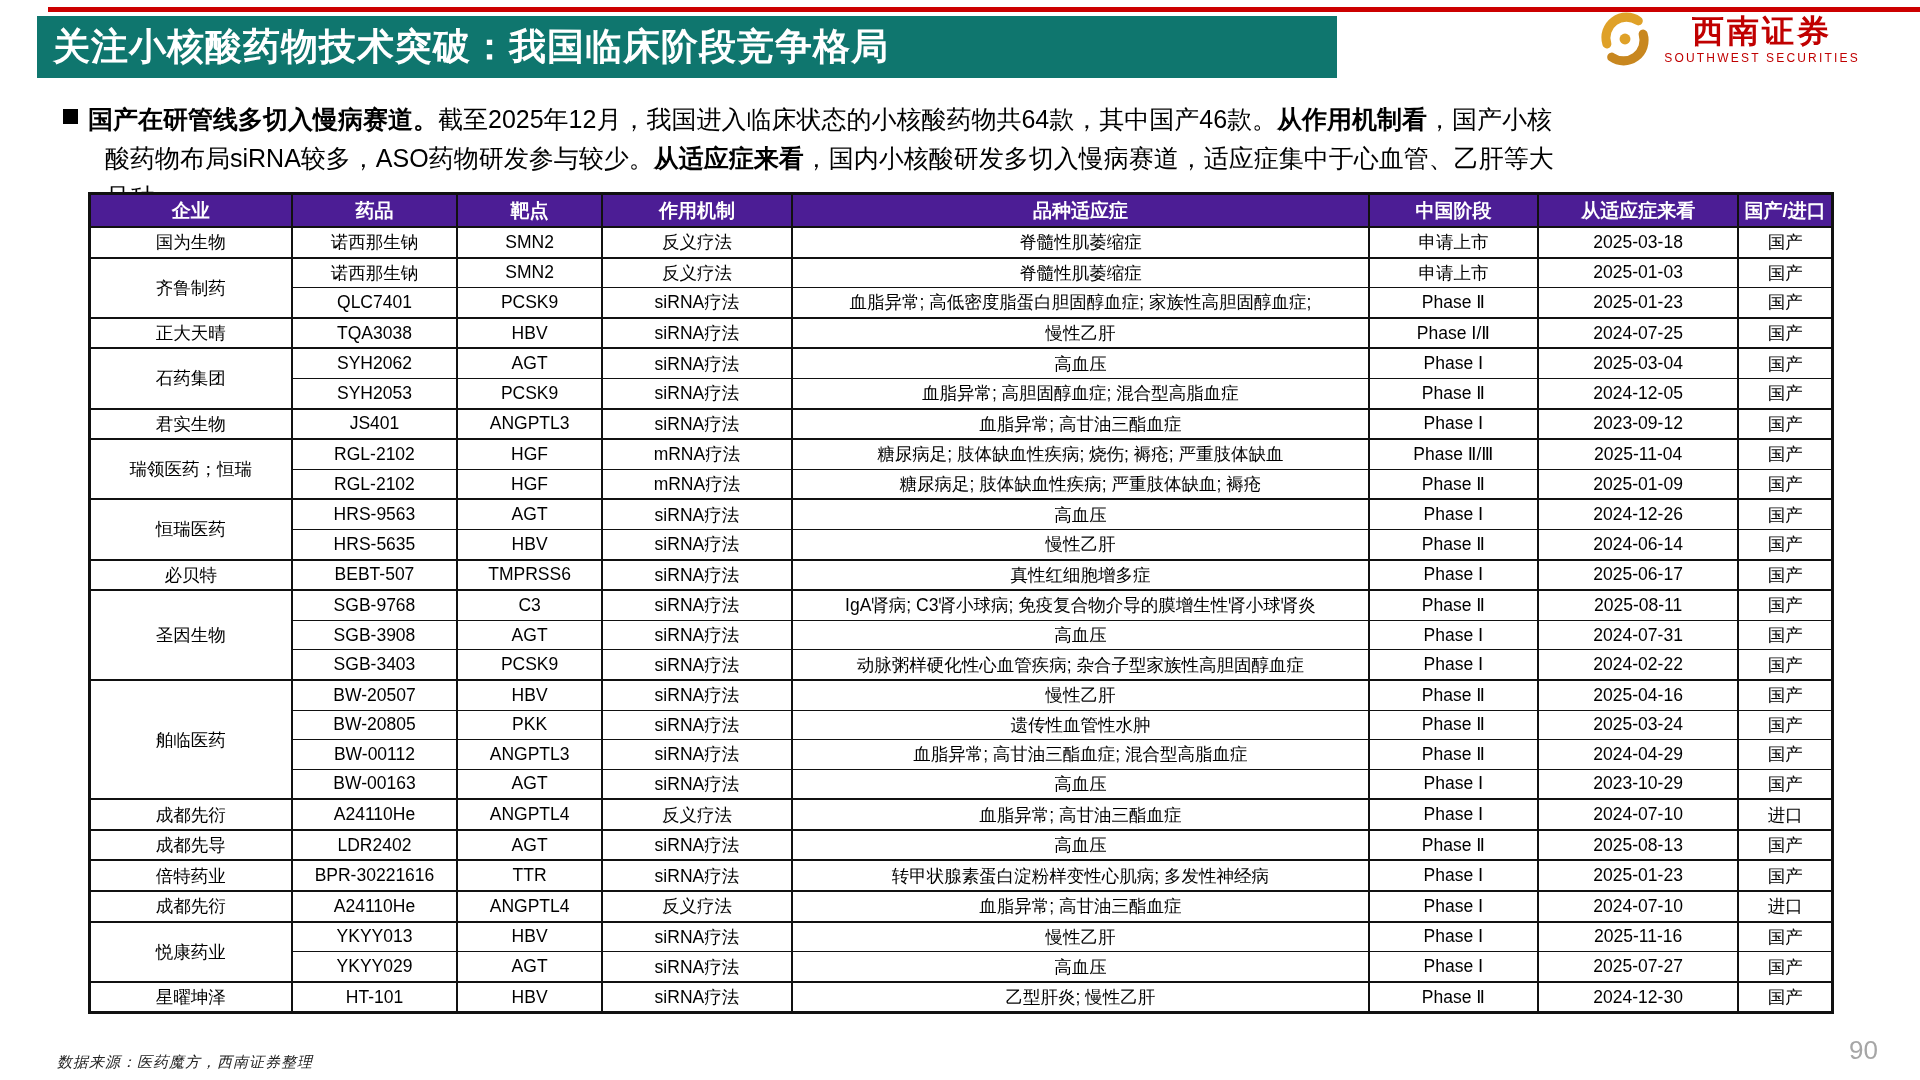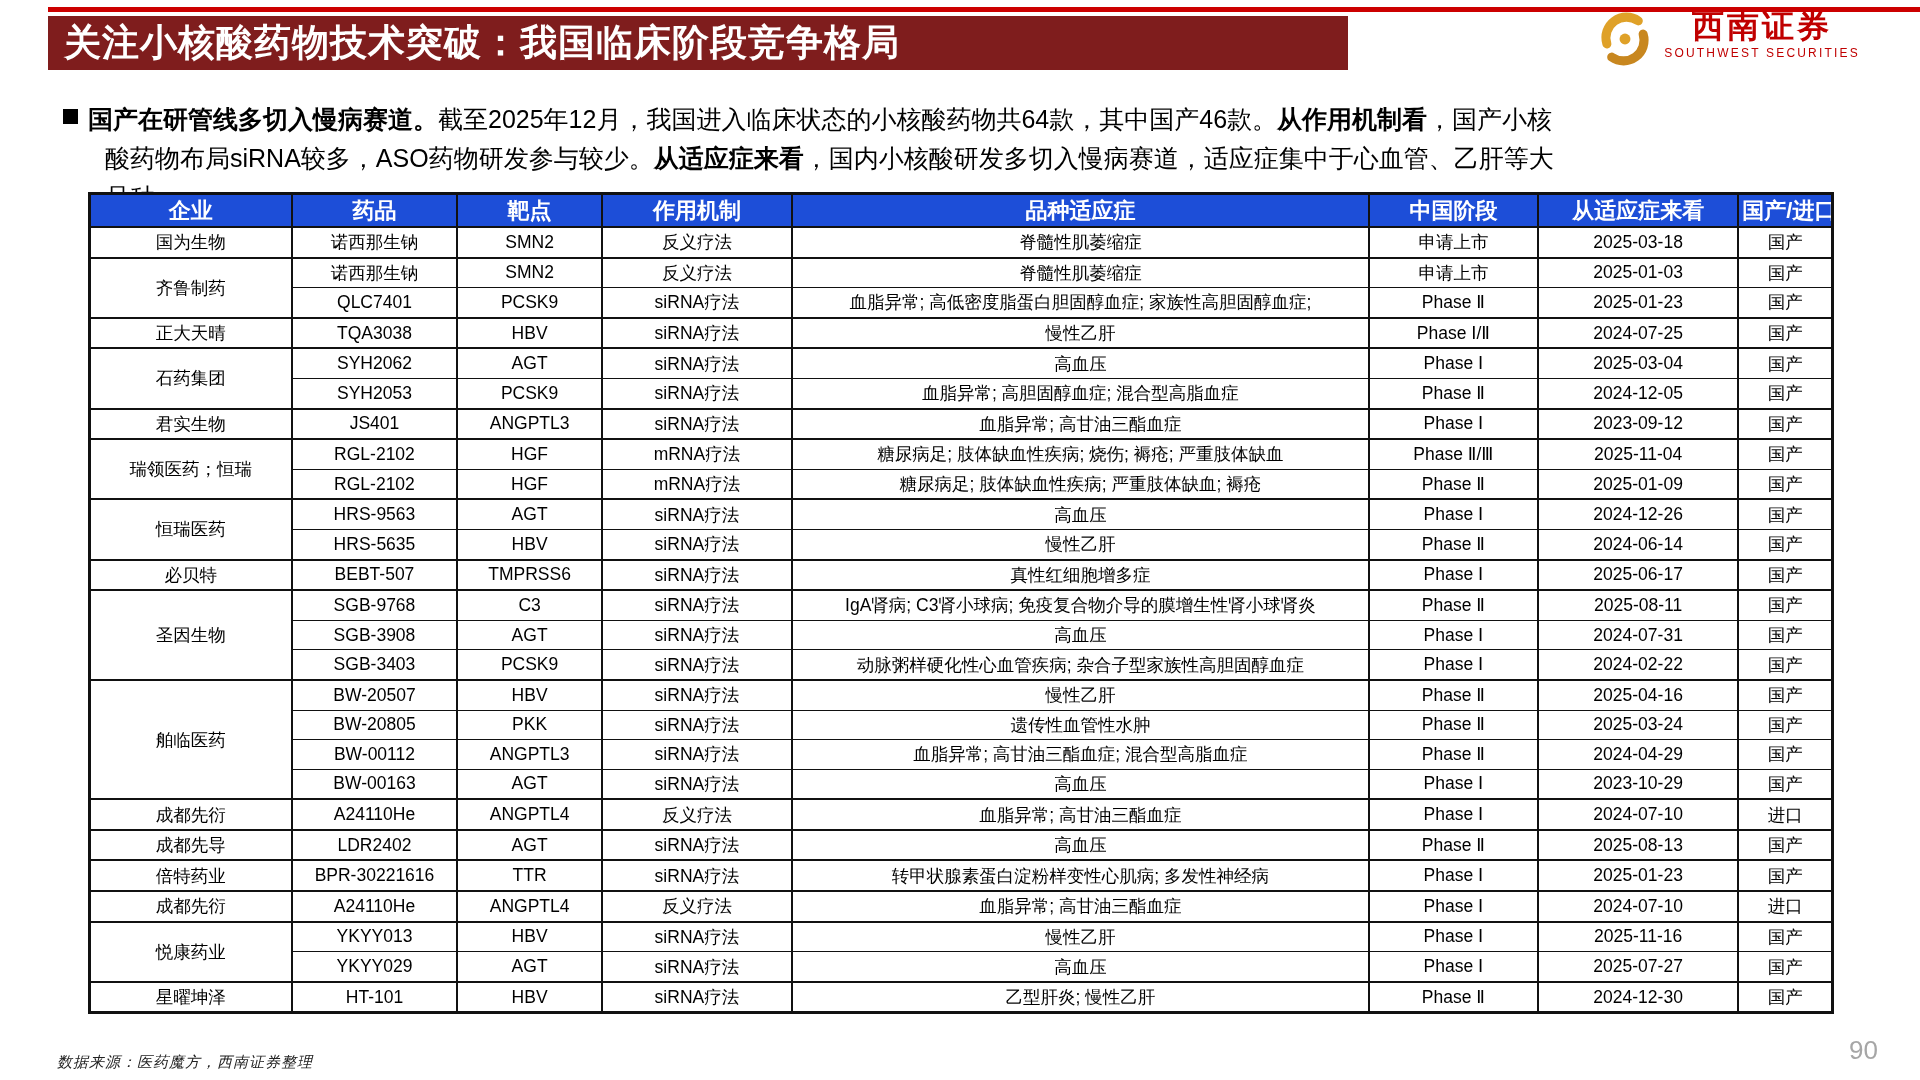--- a/index.html
+++ b/index.html
@@ -4,29 +4,29 @@
 <style>
   html,body{margin:0;padding:0;}
   body{
     width:1920px;height:1080px;position:relative;background:#ffffff;overflow:hidden;
     font-family:"Liberation Sans","DejaVu Sans",sans-serif;color:#000;
   }
   
   .top-rule{position:absolute;left:48px;right:0;top:7px;height:5px;background:#cc0000;}
   
   .title-bar{
-    position:absolute;left:48px;top:16px;width:1300px;height:54px;
-    background:#7f1d1d;display:flex;align-items:center;
+    position:absolute;left:37px;top:16px;width:1300px;height:62px;
+    background:#0f766e;display:flex;align-items:center;
   }
   .title-bar h1{
     margin:0;padding:0 0 0 16px;color:#ffffff;font-size:37px;font-weight:bold;
     letter-spacing:1px;white-space:nowrap;
   }
   
-  .logo{position:absolute;right:60px;top:10px;display:flex;gap:10px;}
+  .logo{position:absolute;right:60px;top:10px;display:flex;align-items:center;gap:10px;}
   .logo .mark{width:58px;height:58px;}
   .logo .words{display:flex;flex-direction:column;align-items:center;line-height:1;}
   .logo .cn{
     font-family:"Liberation Serif","DejaVu Serif",serif;
     color:#c00000;font-size:32px;font-weight:bold;letter-spacing:3px;white-space:nowrap;
   }
   .logo .en{color:#c00000;font-size:12px;letter-spacing:2.2px;margin-top:5px;white-space:nowrap;}
   
   .summary{
     position:absolute;left:63px;top:100px;width:1462px;
@@ -40,21 +40,21 @@
   .tbl-wrap{position:absolute;left:88px;top:192px;width:1746px;}
   table{
     width:100%;border-collapse:collapse;table-layout:fixed;
     border:3px solid #111;
   }
   th,td{
     border-left:2px solid #111;border-right:2px solid #111;border-top:2px solid #111;
     text-align:center;vertical-align:middle;padding:0 3px;overflow:hidden;white-space:nowrap;
   }
   th{
-    background:#1d4ed8;color:#ffffff;font-size:22px;font-weight:bold;height:31px;
+    background:#4c1d95;color:#ffffff;font-size:19px;font-weight:bold;height:31px;
   }
   td{font-size:17.5px;height:28.6px;}
   tr.inner td{border-top:1px solid #111;}
   col.c-company{width:11.6%;}
   col.c-drug{width:9.5%;}
   col.c-target{width:8.3%;}
   col.c-mech{width:10.9%;}
   col.c-ind{width:33.1%;}
   col.c-stage{width:9.7%;}
   col.c-date{width:11.5%;}

